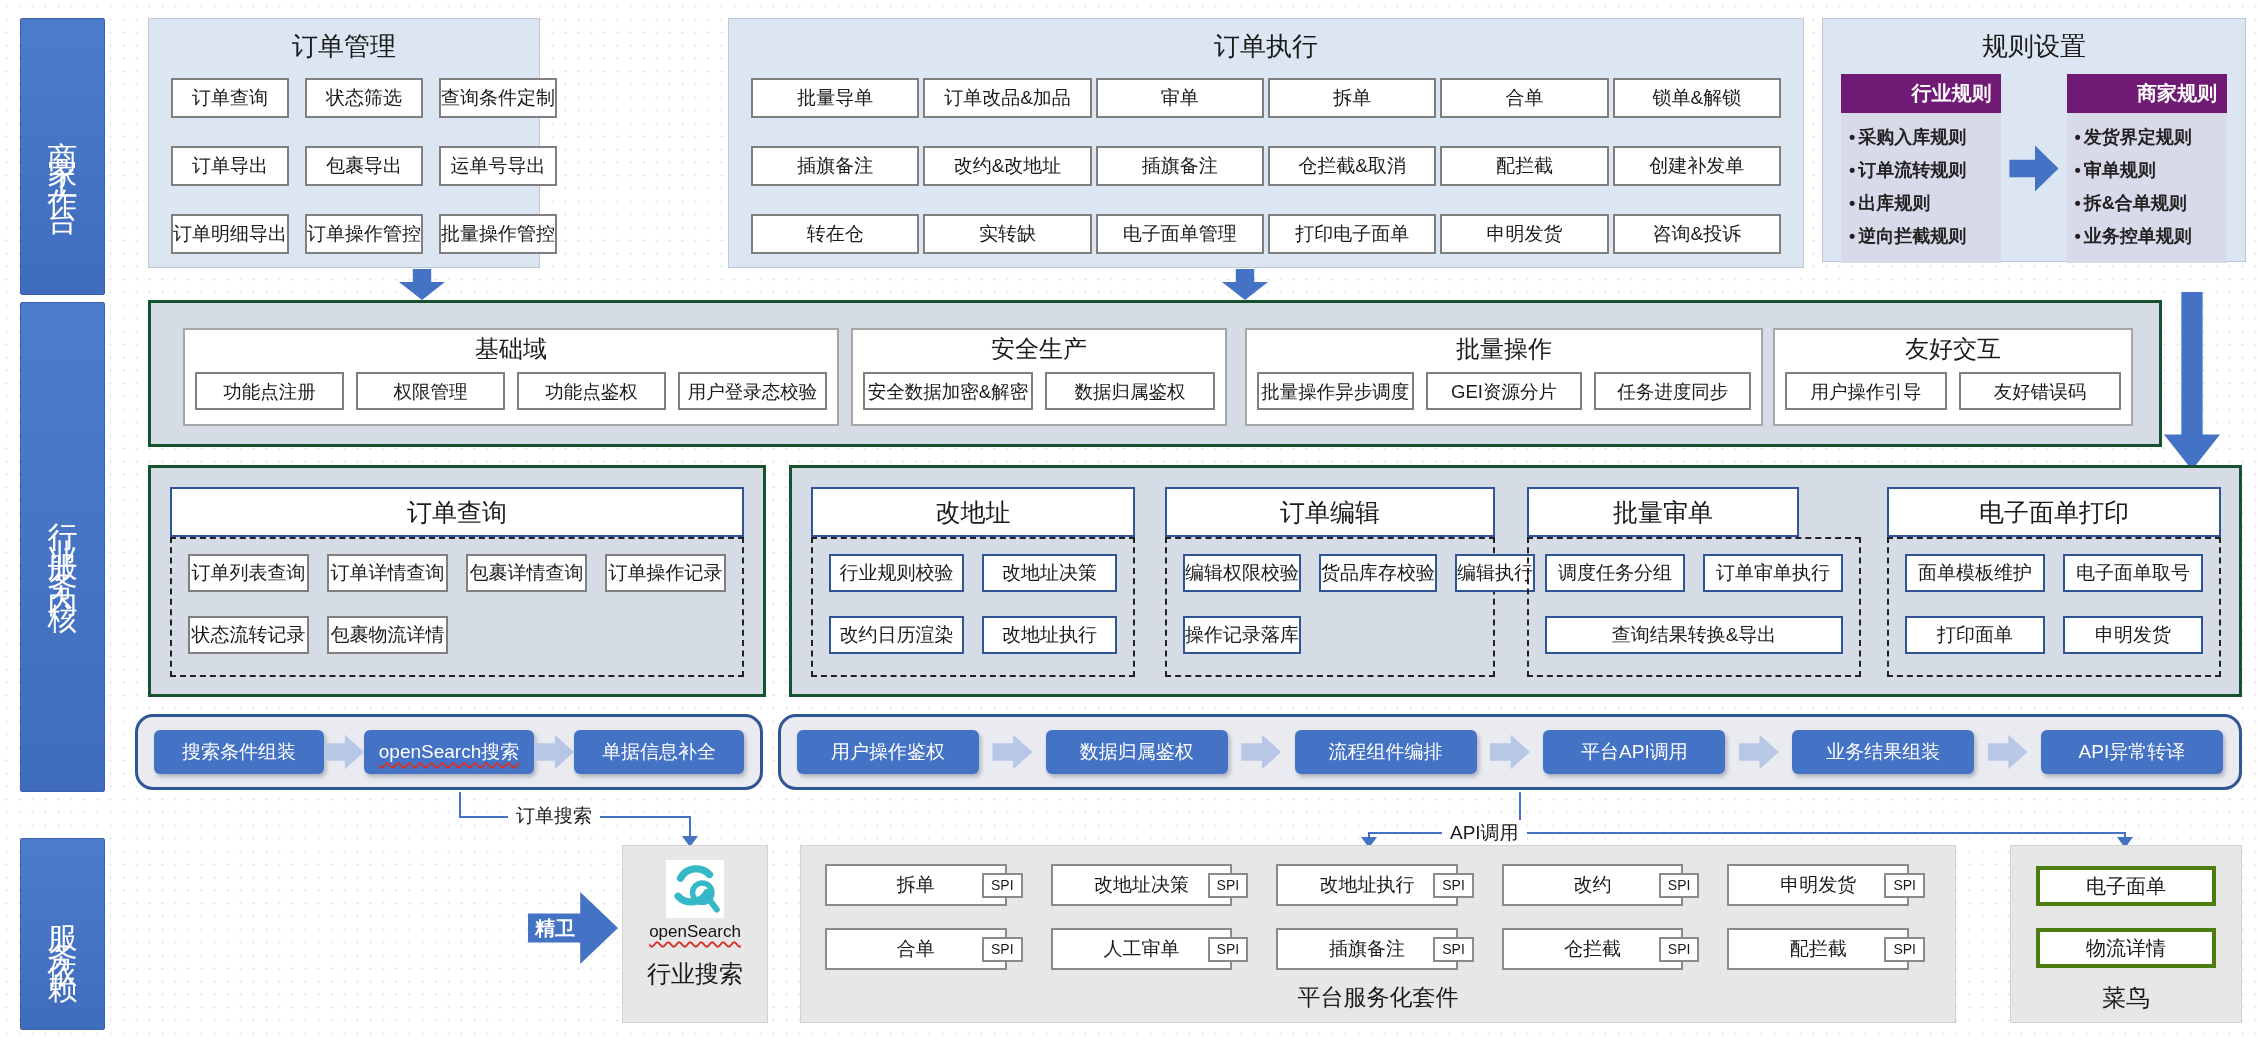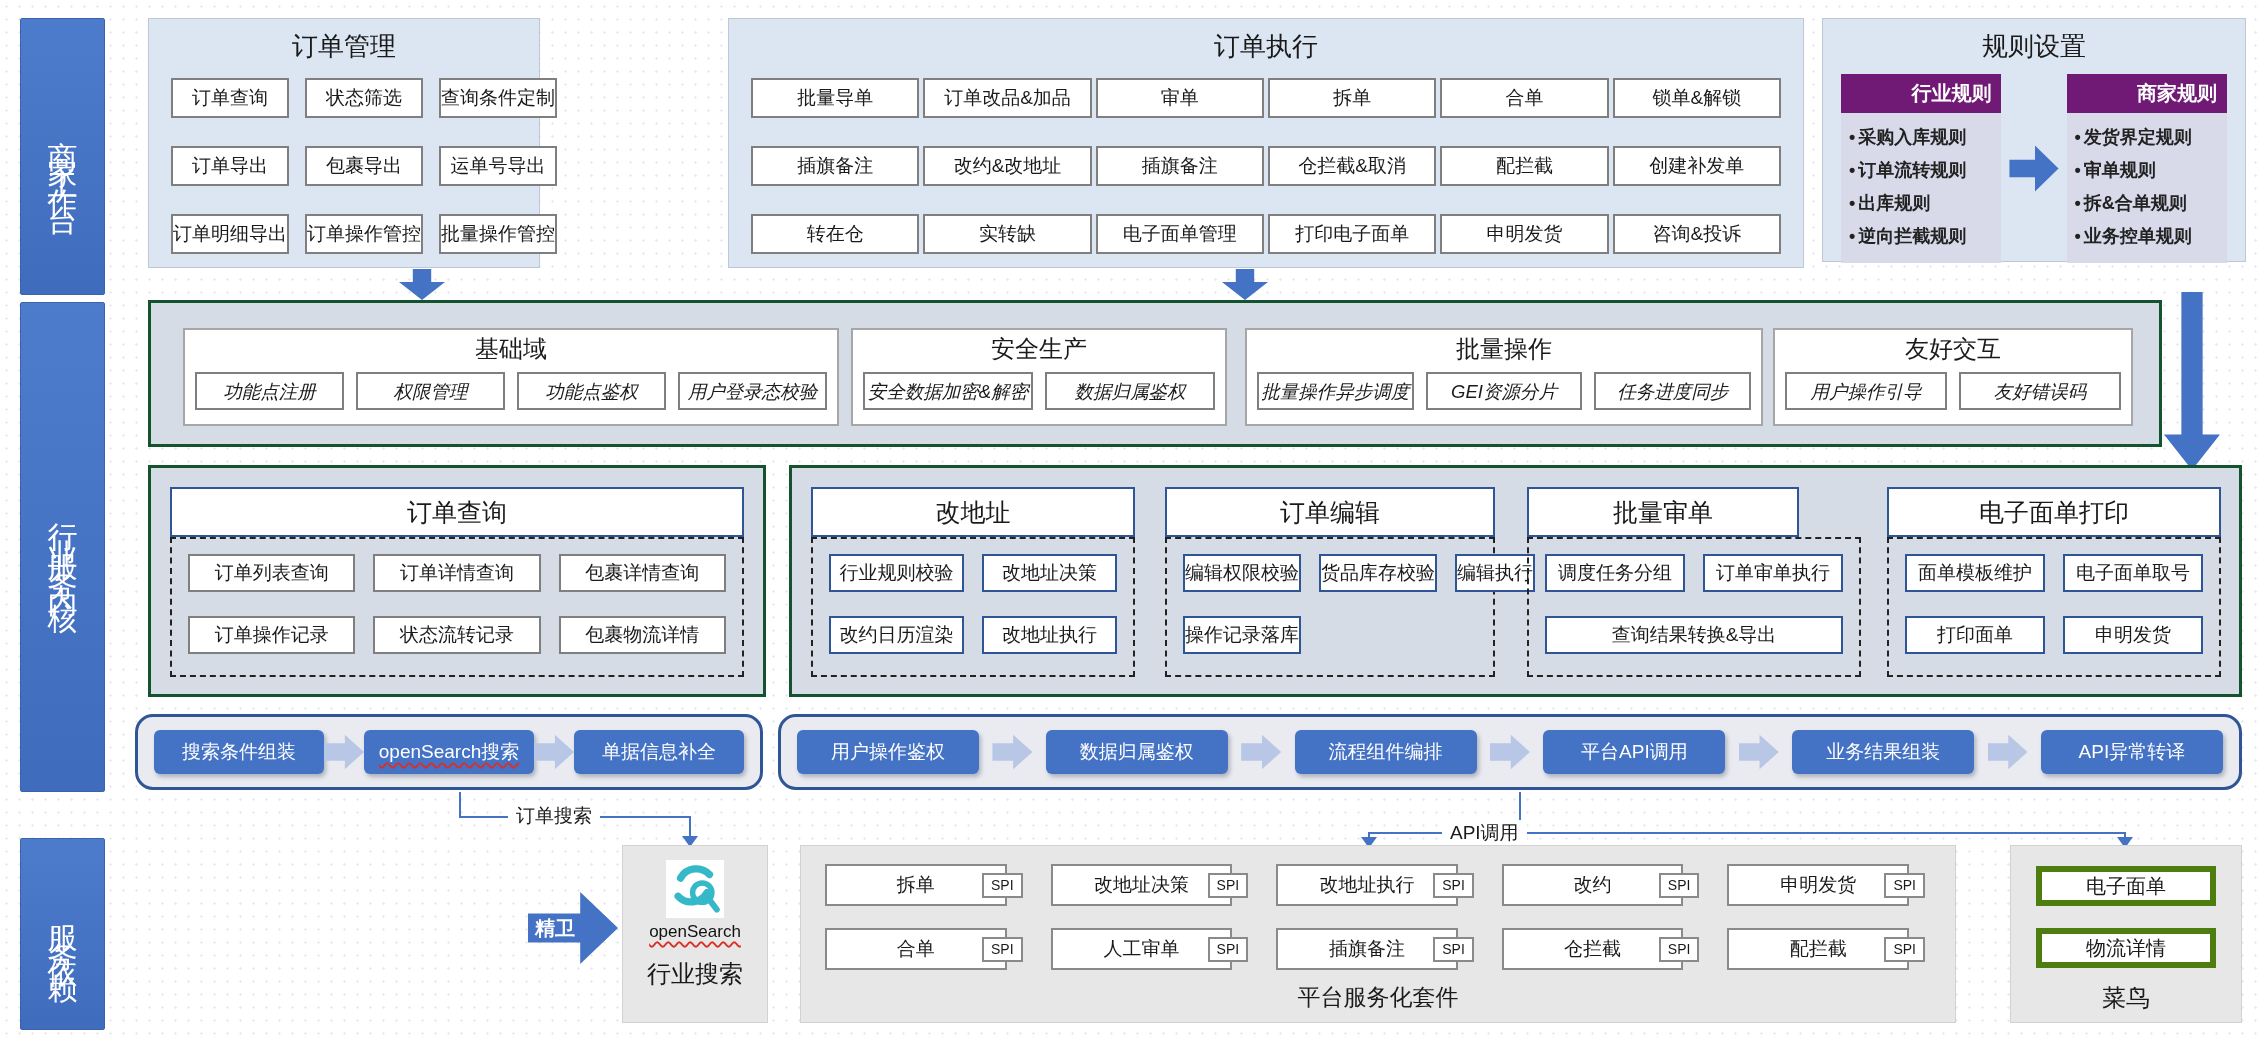--- a/index.html
+++ b/index.html
@@ -51,21 +51,21 @@
   
   .down-arrow { position:absolute; background:#4472c4;
     clip-path:polygon(30% 0,70% 0,70% 42%,100% 42%,50% 100%,0 42%,30% 42%); }
   .tall-arrow { position:absolute; background:#4472c4;
     clip-path:polygon(31% 0,69% 0,69% 80%,100% 80%,50% 100%,0 80%,31% 80%); }
 
   
   .band { position:absolute; background:#d6dce5; border:3px solid #14532d; }
   .sub { position:absolute; top:25px; height:98px; background:#fff; border:2px solid #a6a6a6; }
   .sub h3 { text-align:center; font-size:24px; font-weight:400; margin:3px 0 7px; }
-  .sub .row { display:flex; gap:12px; padding:0 10px;font-style:italic; }
+  .sub .row { display:flex; gap:12px; padding:0 10px; }
   .sub .row .btn { flex:1; height:38px; font-size:18.5px; }
 
   
   .core-title { position:absolute; height:50px; background:#fff; border:2px solid #2f5597;
     display:flex; align-items:center; justify-content:center; font-size:25px; }
   .core-body { position:absolute; top:537px; height:140px; border:2px dashed #222;
     display:grid; padding:15px 16px; row-gap:17px; column-gap:18px; }
   .core-body .btn { height:38px; }
   .span2 { grid-column:1 / -1; }
 
@@ -97,21 +97,21 @@
   .db-label { text-align:center; font-size:21px; margin-top:8px; white-space:nowrap; }
   .jingwei { position:absolute; background:#4472c4; display:flex; align-items:center;
     clip-path:polygon(0 30%,58% 30%,58% 0,100% 50%,58% 100%,58% 70%,0 70%);
     color:#fff; font-size:20px; font-weight:bold; padding-left:7px; }
   .spi-grid { display:grid; grid-template-columns:repeat(5,1fr); column-gap:44px;
     row-gap:22px; padding:18px 46px 0 24px; }
   .spi { position:relative; height:42px; background:#fff; border:2px solid #8a8a8a;
     display:flex; align-items:center; justify-content:center; font-size:19px; }
   .spi-tag { position:absolute; right:-18px; top:7px; background:#fff; border:2px solid #8a8a8a;
     font-size:14px; padding:2px 7px; line-height:1.2; }
-  .cn-box { width:180px; height:40px; background:#fff; border:6px solid #4d7c0f;
+  .cn-box { width:180px; height:40px; background:#fff; border:4px solid #4d7c0f;
     display:flex; align-items:center; justify-content:center; font-size:20px; margin:0 auto; }
   .os-logo { display:block; margin:14px auto 4px; width:58px; height:58px; background:#fff; }
   .os-text { text-align:center; font-size:17px; color:#111; }
 </style>
 </head>
 <body>
 
 <div class="canvas">
 
   <div class="side" style="top:18px;height:277px">
@@ -223,21 +223,21 @@
         <div class="btn">用户操作引导</div>
         <div class="btn">友好错误码</div>
       </div>
     </div>
   </section>
 
   <div class="band" style="left:148px;top:465px;width:618px;height:232px"></div>
   <div class="band" style="left:789px;top:465px;width:1453px;height:232px"></div>
 
   <div class="core-title" style="left:170px;top:487px;width:574px">订单查询</div>
-  <div class="core-body" style="left:170px;width:574px;grid-template-columns:repeat(3,1fr)">
+  <div class="core-body" style="left:170px;width:574px;grid-template-columns:repeat(4,1fr)">
     <div class="btn">订单列表查询</div>
     <div class="btn">订单详情查询</div>
     <div class="btn">包裹详情查询</div>
     <div class="btn">订单操作记录</div>
     <div class="btn">状态流转记录</div>
     <div class="btn">包裹物流详情</div>
   </div>
 
   <div class="core-title" style="left:811px;top:487px;width:324px">改地址</div>
   <div class="core-body" style="left:811px;width:324px;grid-template-columns:repeat(2,1fr)">

